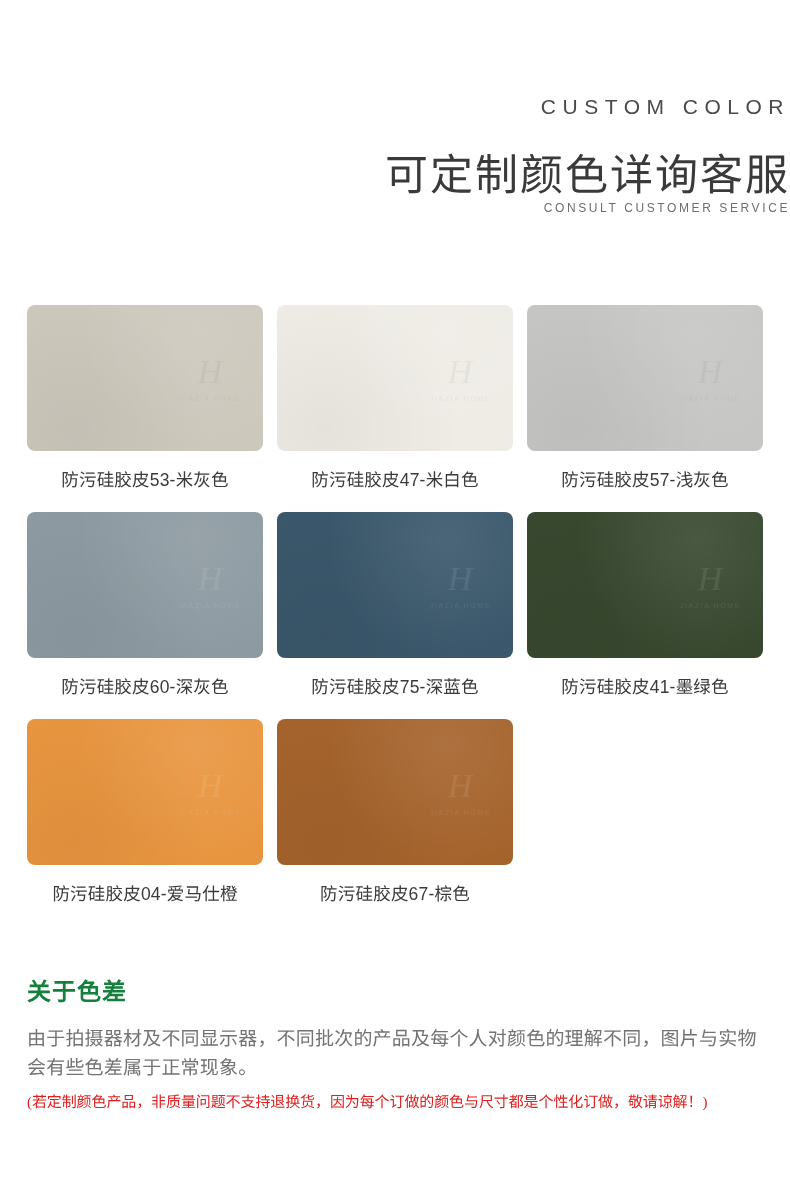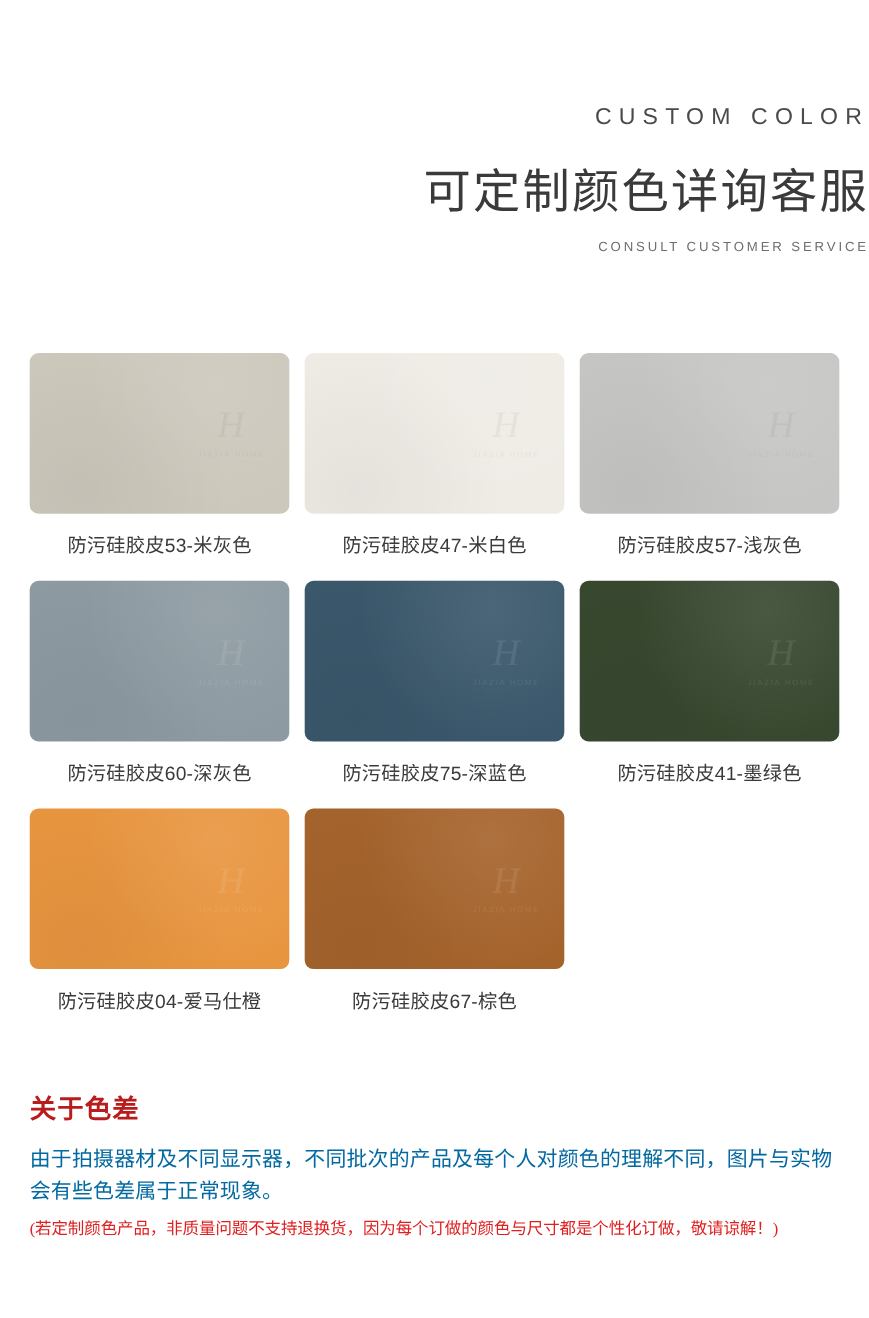--- a/index.html
+++ b/index.html
@@ -34,21 +34,21 @@
   .headline {
     margin-top: 32px;
     font-size: 43px;
     font-weight: 400;
     letter-spacing: 2px;
     color: #3a3a3a;
     line-height: 1.15;
   }
 
   .subline {
-    margin-top: 17px;
+    margin-top: 1px;
     font-size: 12px;
     letter-spacing: 2.6px;
     color: #6e6e6e;
     text-indent: 2.6px;
     padding-left: 44px;
   }
 
   
   .swatch-grid {
     margin: 12px auto;
@@ -124,29 +124,29 @@
   
   .notice {
     margin: 0 auto;
     width: 736px;
     padding-top: 55px;
   }
 
   .notice-title {
     font-size: 24px;
     font-weight: 700;
-    color: #b91c1c;
+    color: #15803d;
     letter-spacing: 1px;
   }
 
   .notice-body {
     margin-top: 18px;
     font-size: 19px;
     line-height: 1.52;
-    color: #0369a1;
+    color: #737373;
     letter-spacing: 0.2px;
   }
 
   .notice-warning {
     margin-top: 8px;
     font-size: 15px;
     line-height: 1.5;
     color: #e02020;
     letter-spacing: -0.1px;
     white-space: nowrap;

